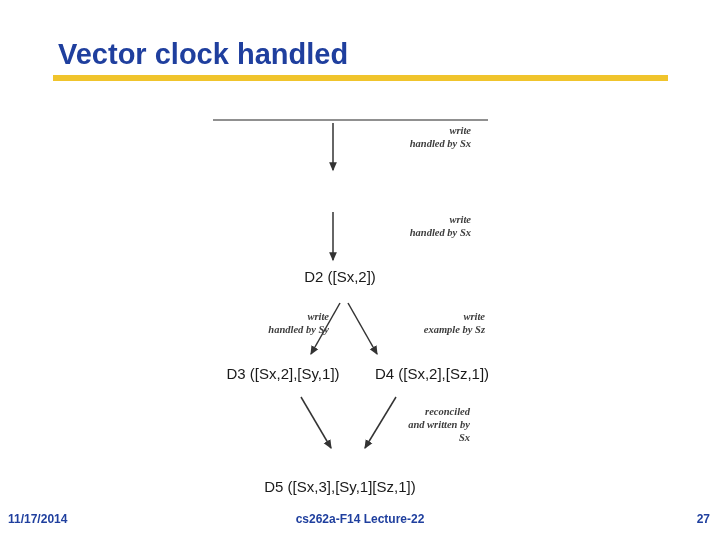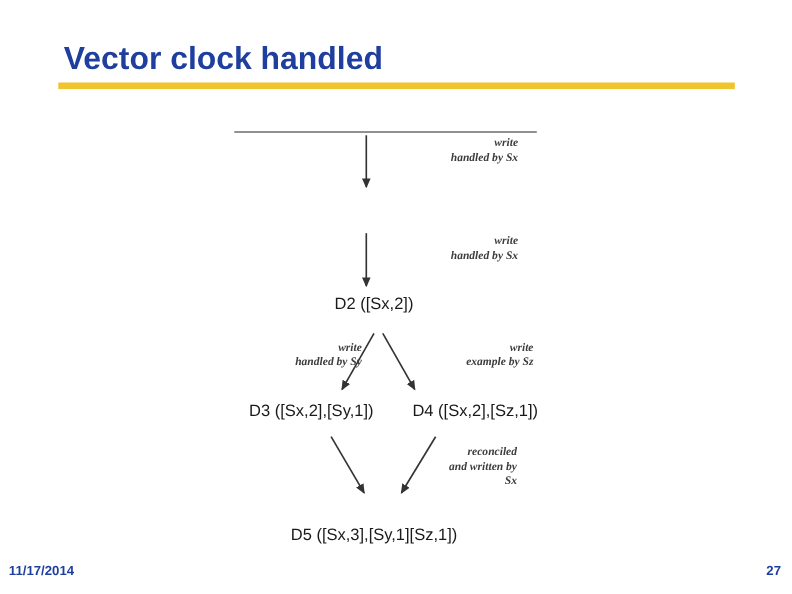--- a/index.html
+++ b/index.html
@@ -163,15 +163,16 @@
     </div>
 
     <div class="node-label" id="node-d2">D2 ([Sx,2])</div>
     <div class="node-label" id="node-d3">D3 ([Sx,2],[Sy,1])</div>
     <div class="node-label" id="node-d4">D4 ([Sx,2],[Sz,1])</div>
     <div class="node-label" id="node-d5">D5 ([Sx,3],[Sy,1][Sz,1])</div>
 
   </div>
 
   <div class="footer-text" id="footer-date">11/17/2014</div>
+  <div class="footer-text" id="footer-center">cs262a-F14 Lecture-22</div>
   <div class="footer-text" id="footer-page">27</div>
 
 </div>
 
 </body></html>

